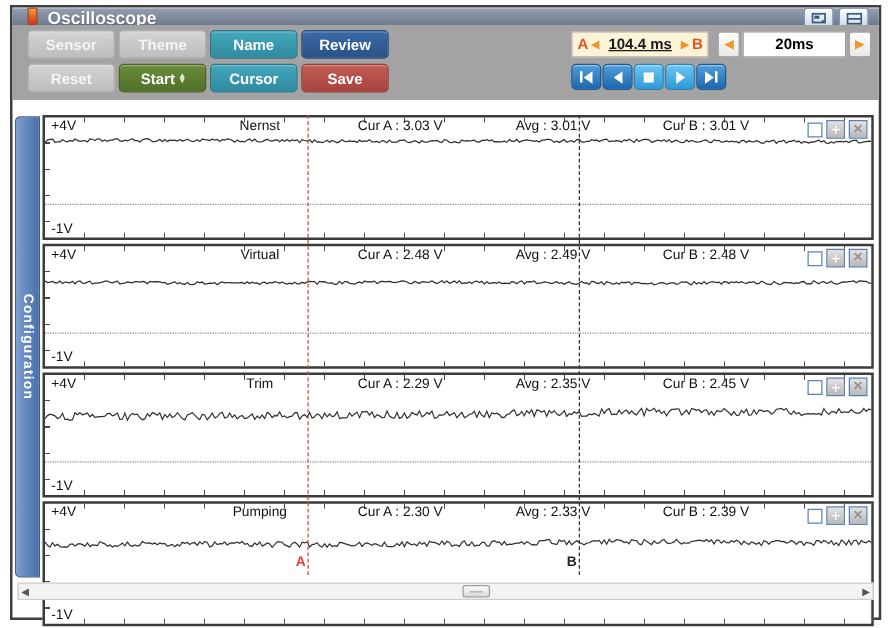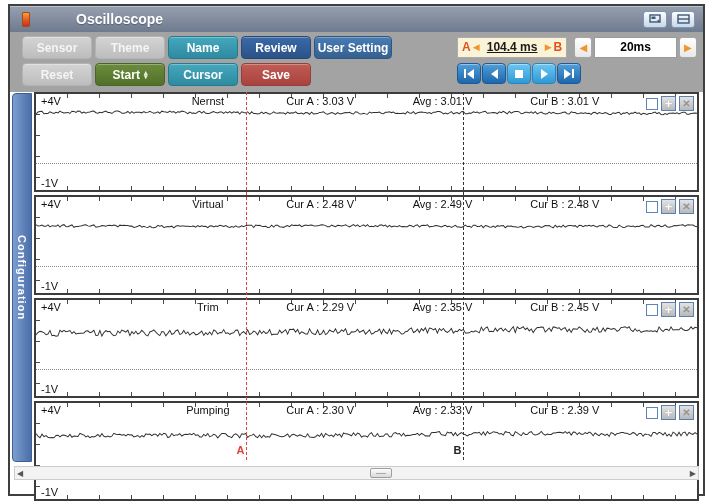--- a/index.html
+++ b/index.html
@@ -2,23 +2,23 @@
 <html><head>
 <meta charset="utf-8">
 <style>
   * { box-sizing: border-box; margin: 0; padding: 0; }
   html,body { width:713px; height:502px; background:#fff; font-family:"Liberation Sans", sans-serif; overflow:hidden; }
 
   .window { position:absolute; left:8px; top:4px; width:697px; height:492px;
             border:2px solid #3f3f3f; background:#fff; }
 
   
-  .titlebar { position:relative; height:26px;
+  .titlebar { position:relative; height:14px;
               background:linear-gradient(#97a0af,#6e7a8e);
-              box-shadow:inset 0 1px 0 #b9c2cf; display:flex; align-items:center; padding:0 8px;gap:38px; }
+              box-shadow:inset 0 1px 0 #b9c2cf; display:flex; padding:0 8px; }
   .app-icon { width:8px; height:15px; border-radius:1px; margin:0 8px 0 4px;
               background:linear-gradient(#f6a03c,#e25a22 55%,#c92f24); border:1px solid #a34a18; }
   .title-text { color:#fff; font-size:14px; font-weight:bold; text-shadow:0 1px 1px rgba(0,0,0,.3); }
   .win-btns { margin-left:auto; display:flex; gap:4px; }
   .win-btn { width:24px; height:17px; border-radius:3px; border:1px solid #7e96b6;
              background:linear-gradient(#fdfeff,#c9d7e7); display:flex; align-items:center; justify-content:center; cursor:pointer; }
 
   
   .toolbar { position:relative; height:60px; background:#a3a3a3; }
   .tb-left { position:absolute; left:12px; top:4px; }
@@ -139,23 +139,20 @@
           </div>
         <div class="btn gray">
             <span>Theme</span>
           </div>
         <div class="btn teal">
             <span>Name</span>
           </div>
         <div class="btn navy">
             <span>Review</span>
           </div>
-        <div class="btn steel wide">
-            <span>User Setting</span>
-          </div>
       </div>
       <div class="tb-row">
         <div class="btn gray">
             <span>Reset</span>
           </div>
         <div class="btn green">
           <span>Start</span>
           <span class="spinner">
               <span>▴</span>
               <span>▾</span>

